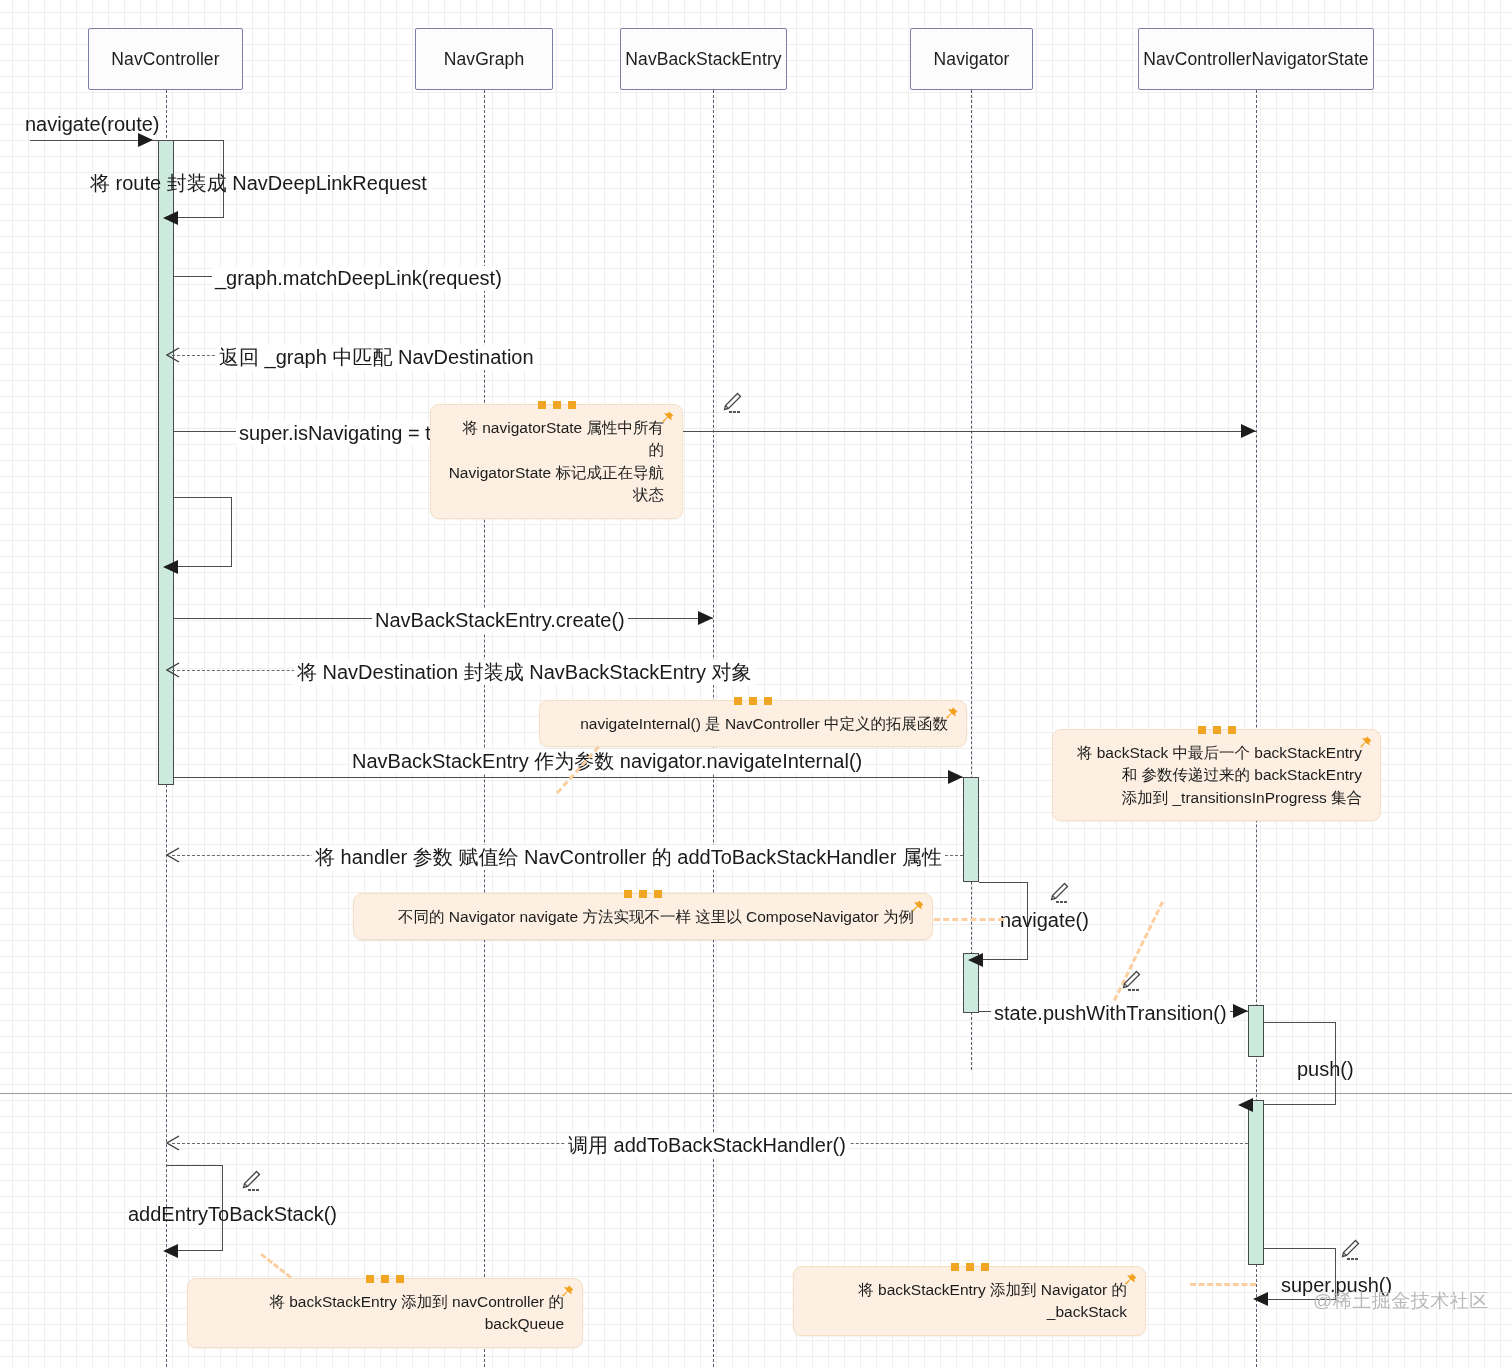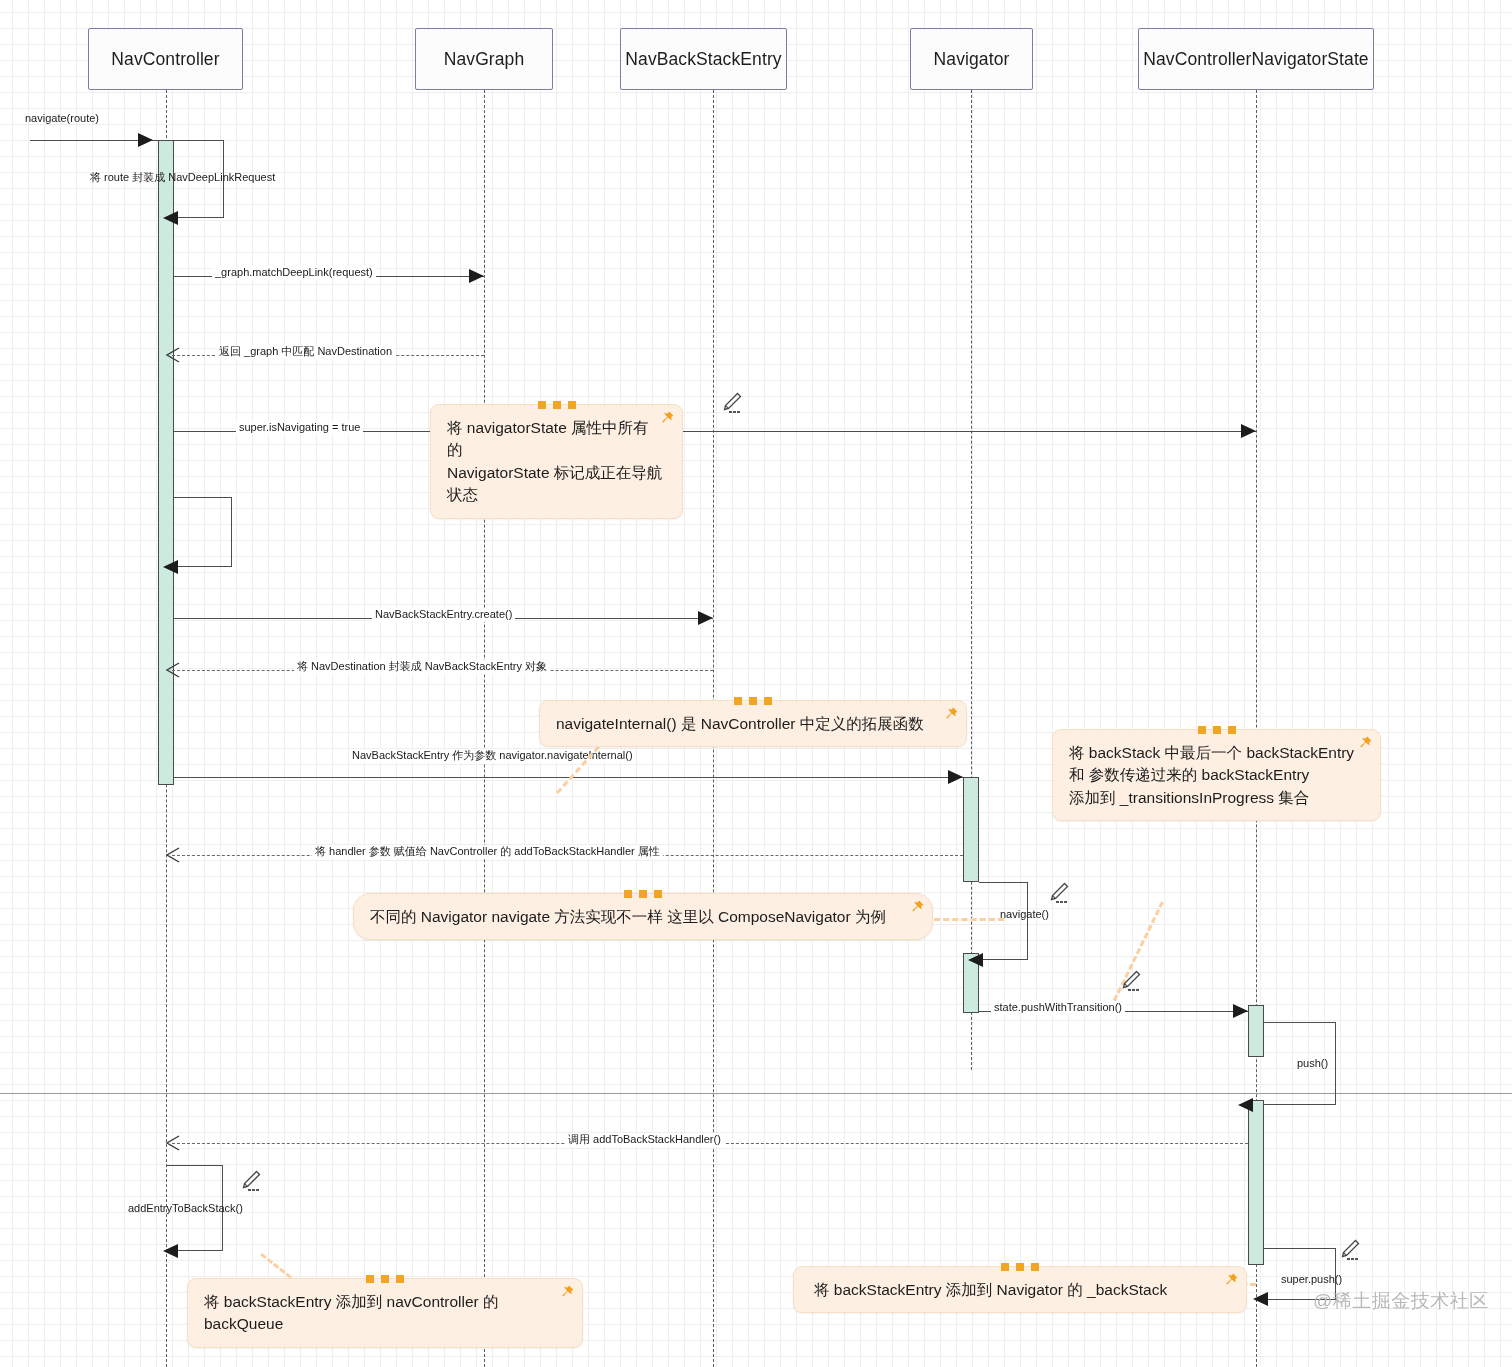--- a/index.html
+++ b/index.html
@@ -15,20 +15,21 @@
     height: 1367px;
     overflow: hidden;
     background-color: #ffffff;
     background-image:
       linear-gradient(to right, #efefef 1px, transparent 1px),
       linear-gradient(to bottom, #efefef 1px, transparent 1px),
       linear-gradient(to right, #e2e2e2 1px, transparent 1px),
       linear-gradient(to bottom, #e2e2e2 1px, transparent 1px);
     background-size: 16px 16px, 16px 16px, 48px 48px, 48px 48px;
     background-position: 12px 12px, 12px 12px, 12px 12px, 12px 12px;
+    text-align: right;
   }
 
   
   .participant {
     position: absolute;
     box-sizing: border-box;
     border: 1.5px solid #7b7fa8;
     background: #fcfcfd;
     border-radius: 2px;
     display: flex;
@@ -79,21 +80,21 @@
     border-right: 15px solid #1c1c1c;
   }
   .openarrow {
     position: absolute;
     width: 15px; height: 15px;
   }
   .openarrow svg { display:block; }
 
   .msg-label {
     position: absolute;
-    font-size: 11px;
+    font-size: 20px;
     color: #1a1a1a;
     background: transparent;
     white-space: nowrap;
     line-height: 1.25;
   }
   .msg-label.boxed {
     background: #ffffff;
     padding: 0 3px;
   }
 
@@ -327,21 +328,21 @@
     <span class="pin">
       <svg width="16" height="16" viewBox="0 0 16 16">
           <path d="M10.2 1.6 14.4 5.8 12.3 7 12.7 10.4 8.6 7.4 4.4 12.6 3.2 11.4 8.1 7.1 5.1 3.1 8.6 3.5z" fill="#f2a21e"></path>
         </svg>
     </span>
     <div>将 backStack 中最后一个 backStackEntry</div>
     <div>和 参数传递过来的  backStackEntry</div>
     <div>添加到 _transitionsInProgress 集合</div>
   </div>
 
-  <div class="note" style="left:353px; top:893px; width:580px;border-radius:17px;">
+  <div class="note" style="left:353px; top:893px; width:580px;">
     <span class="dots">
         <i></i>
         <i></i>
         <i></i>
       </span>
     <span class="pin">
       <svg width="16" height="16" viewBox="0 0 16 16">
           <path d="M10.2 1.6 14.4 5.8 12.3 7 12.7 10.4 8.6 7.4 4.4 12.6 3.2 11.4 8.1 7.1 5.1 3.1 8.6 3.5z" fill="#f2a21e"></path>
         </svg>
     </span>
@@ -355,21 +356,21 @@
         <i></i>
       </span>
     <span class="pin">
       <svg width="16" height="16" viewBox="0 0 16 16">
           <path d="M10.2 1.6 14.4 5.8 12.3 7 12.7 10.4 8.6 7.4 4.4 12.6 3.2 11.4 8.1 7.1 5.1 3.1 8.6 3.5z" fill="#f2a21e"></path>
         </svg>
     </span>
     <div>将 backStackEntry 添加到 navController 的 backQueue</div>
   </div>
 
-  <div class="note" style="left:793px; top:1266px; width:454px;padding-left:20px;">
+  <div class="note" style="left:793px; top:1266px; width:353px;padding-left:20px;">
     <span class="dots">
         <i></i>
         <i></i>
         <i></i>
       </span>
     <span class="pin">
       <svg width="16" height="16" viewBox="0 0 16 16">
           <path d="M10.2 1.6 14.4 5.8 12.3 7 12.7 10.4 8.6 7.4 4.4 12.6 3.2 11.4 8.1 7.1 5.1 3.1 8.6 3.5z" fill="#f2a21e"></path>
         </svg>
     </span>

